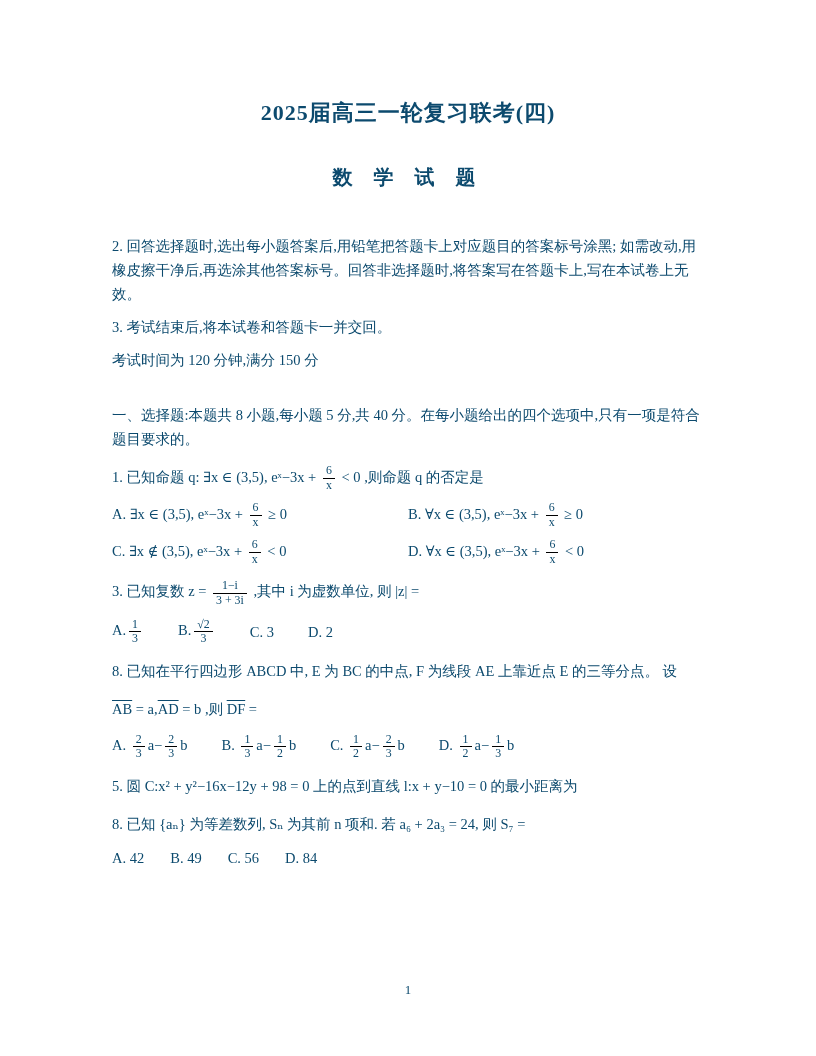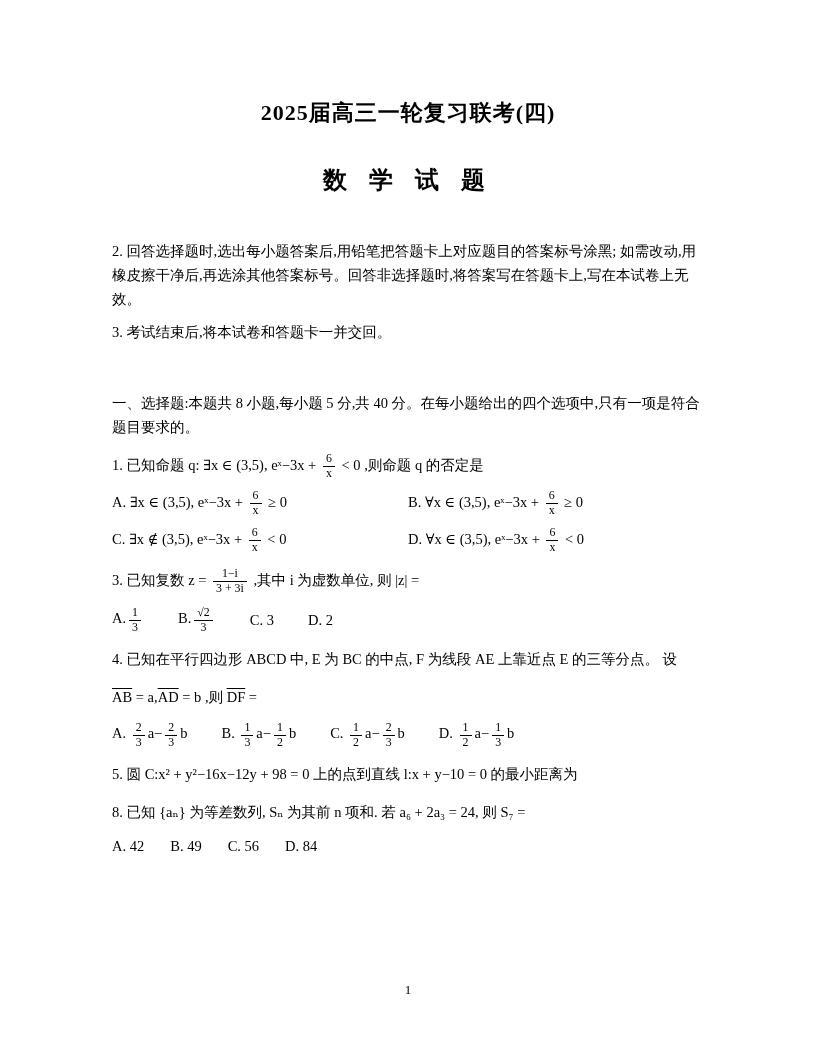--- a/index.html
+++ b/index.html
@@ -3,43 +3,43 @@
 <meta charset="utf-8">
 <style>
   html, body { margin: 0; padding: 0; background: #ffffff; }
   .page {
     position: relative;
     width: 816px;
     height: 1056px;
     box-sizing: border-box;
     margin: 0 auto;
     background: #ffffff;
-    color: #000000;
+    color: #0c4a6e;
     font-family: "Liberation Serif", "DejaVu Serif", serif;
     font-size: 14.5px;
     padding: 98px 112px 40px 112px;
     overflow: hidden;
   }
   .title {
     text-align: center;
     font-size: 22px;
     font-weight: bold;
     margin: 0 0 36px 0;
     letter-spacing: 1px;
   }
   .subtitle {
     text-align: center;
-    font-size: 24px;
+    font-size: 20px;
     font-weight: bold;
     letter-spacing: 8px;
     margin: 0 0 44px 0;
   }
   .instructions p { margin: 9px 0; line-height: 1.65; }
   .duration { margin-top: 14px; }
-  .section-heading { margin: 46px 0 6px 0; line-height: 1.7; }
+  .section-heading { margin: 30px 0 6px 0; line-height: 1.7; }
   .question { margin-top: 4px; }
   .stem { margin: 12px 0 6px 0; line-height: 1.8; }
   .opt-line { margin: 8px 0; line-height: 1.8; }
   .opt-inline { margin-right: 26px; white-space: nowrap; }
   .opt-row2 { display: flex; margin: 8px 0; line-height: 1.8; align-items: center; }
   .opt-half { flex: 0 0 50%; white-space: nowrap; }
   .opt-flex { display: flex; align-items: center; gap: 34px; margin: 10px 0; line-height: 1.8; }
   .frac {
     display: inline-block;
     vertical-align: middle;
@@ -64,20 +64,21 @@
 <body>
 
 <div class="page">
 
   <h1 class="title">2025届高三一轮复习联考(四)</h1>
   <h2 class="subtitle">数 学 试 题</h2>
 
   <div class="instructions">
     <p>2. 回答选择题时,选出每小题答案后,用铅笔把答题卡上对应题目的答案标号涂黑; 如需改动,用橡皮擦干净后,再选涂其他答案标号。回答非选择题时,将答案写在答题卡上,写在本试卷上无效。</p>
     <p>3. 考试结束后,将本试卷和答题卡一并交回。</p>
+    <p class="duration">考试时间为 120 分钟,满分 150 分</p>
   </div>
 
   <p class="section-heading">一、选择题:本题共 8 小题,每小题 5 分,共 40 分。在每小题给出的四个选项中,只有一项是符合题目要求的。</p>
 
   <div class="question">
     <p class="stem"><span>1. 已知命题 q: ∃x ∈ (3,5), eˣ−3x + </span><span class="frac"><span class="fnum">6</span><span class="fden">x</span></span><span> &lt; 0 ,则命题 q 的否定是</span></p>
     <div class="opt-row2">
       <span class="opt-half"><span>A. ∃x ∈ (3,5), eˣ−3x + </span><span class="frac"><span class="fnum">6</span><span class="fden">x</span></span><span> ≥ 0</span></span>
       <span class="opt-half"><span>B. ∀x ∈ (3,5), eˣ−3x + </span><span class="frac"><span class="fnum">6</span><span class="fden">x</span></span><span> ≥ 0</span></span>
     </div>
@@ -94,21 +95,21 @@
     <p class="stem"><span>3. 已知复数 z = </span><span class="frac"><span class="fnum">1−i</span><span class="fden">3 + 3i</span></span><span> ,其中 i 为虚数单位, 则 |z| =</span></p>
     <div class="opt-flex">
       <span><span>A.</span><span class="frac"><span class="fnum">1</span><span class="fden">3</span></span></span>
       <span><span>B.</span><span class="frac"><span class="fnum">√2</span><span class="fden">3</span></span></span>
       <span>C. 3</span>
       <span>D. 2</span>
     </div>
   </div>
 
   <div class="question">
-    <p class="stem">4. 已知在平行四边形 ABCD 中, E 为 BC 的中点, F 为线段 AE 上靠近点 E 的三等分点。 设</p>
+    <p class="stem">8. 已知在平行四边形 ABCD 中, E 为 BC 的中点, F 为线段 AE 上靠近点 E 的三等分点。 设</p>
     <p class="stem"><span class="vec">AB</span><span> = a,</span><span class="vec">AD</span><span> = b ,则 </span><span class="vec">DF</span><span> =</span></p>
     <div class="opt-flex">
       <span><span>A. </span><span class="frac"><span class="fnum">2</span><span class="fden">3</span></span><span>a−</span><span class="frac"><span class="fnum">2</span><span class="fden">3</span></span><span>b</span></span>
       <span><span>B. </span><span class="frac"><span class="fnum">1</span><span class="fden">3</span></span><span>a−</span><span class="frac"><span class="fnum">1</span><span class="fden">2</span></span><span>b</span></span>
       <span><span>C. </span><span class="frac"><span class="fnum">1</span><span class="fden">2</span></span><span>a−</span><span class="frac"><span class="fnum">2</span><span class="fden">3</span></span><span>b</span></span>
       <span><span>D. </span><span class="frac"><span class="fnum">1</span><span class="fden">2</span></span><span>a−</span><span class="frac"><span class="fnum">1</span><span class="fden">3</span></span><span>b</span></span>
     </div>
   </div>
 
   <div class="question">

